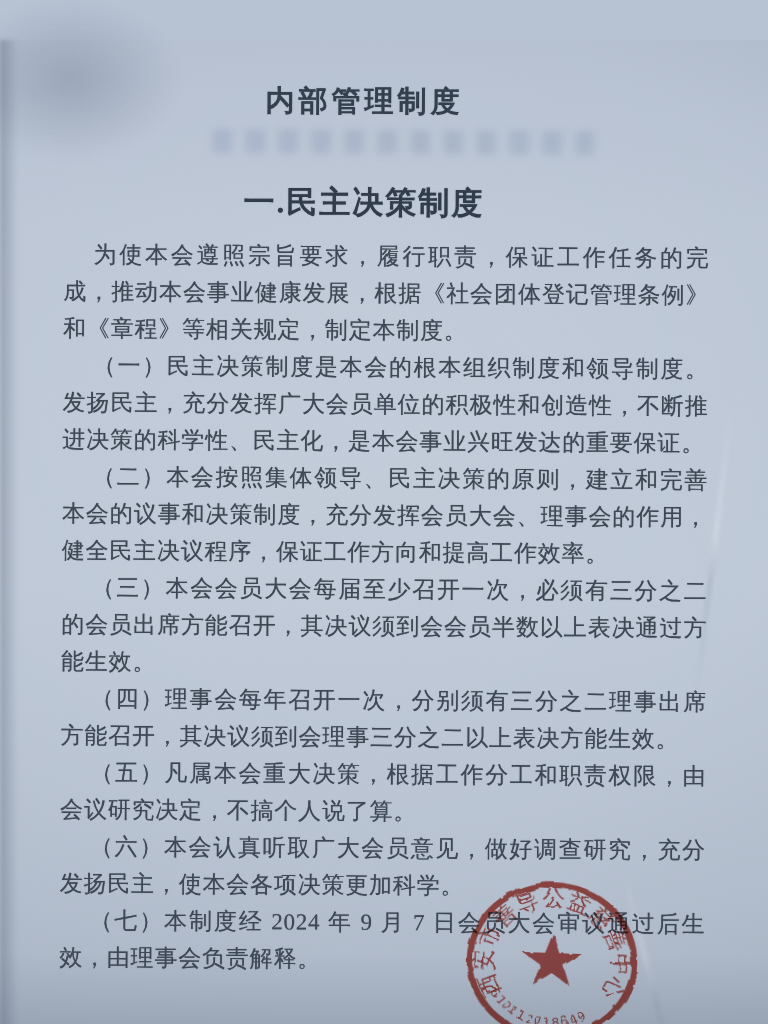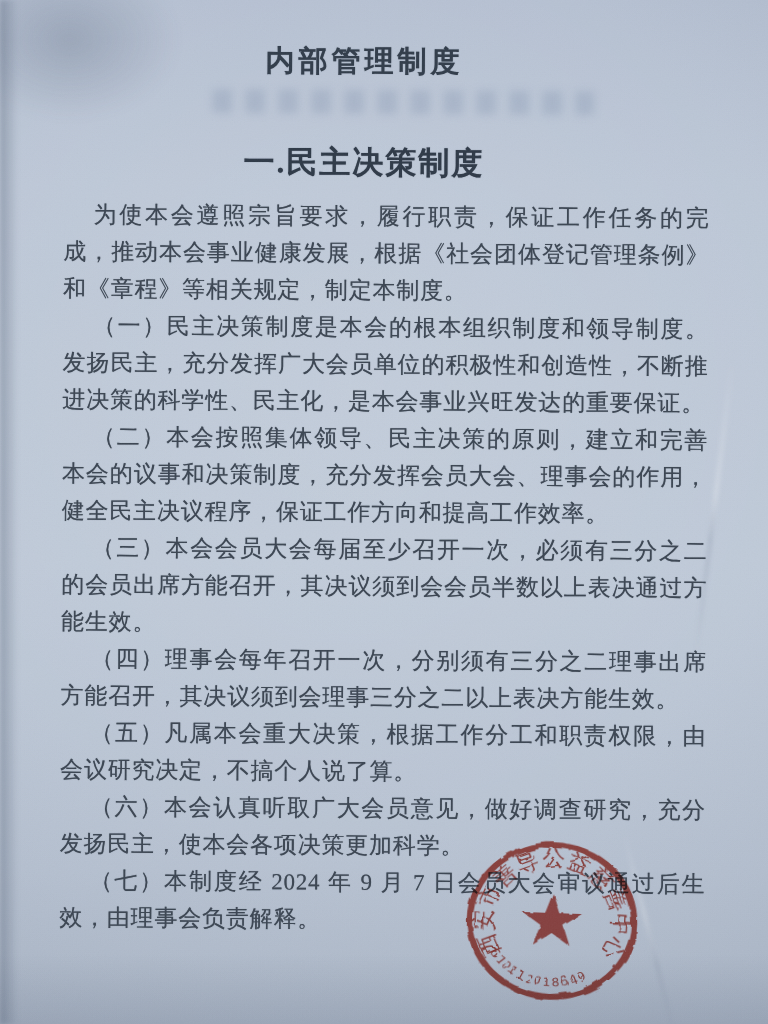--- a/index.html
+++ b/index.html
@@ -6,20 +6,21 @@
   body{
     width:768px;height:1024px;overflow:hidden;position:relative;
     font-family:"Liberation Serif","DejaVu Serif",serif;
     background:#b7c2d3;
   }
   .page{
     position:absolute;inset:0;
     background:
       radial-gradient(130% 95% at 46% 38%, rgba(255,255,255,0.10) 0%, rgba(255,255,255,0.03) 45%, rgba(40,54,80,0.10) 100%),
       linear-gradient(180deg,#b4bfd1 0%,#bbc6d6 18%,#bdc8d7 55%,#b6c1d1 85%,#aeb9c9 100%);
+    margin-top: 40px;
   }
   
   .edge-left{
     position:absolute;left:0;top:0;width:18px;height:1024px;
     background:linear-gradient(90deg,rgba(54,68,92,0.30),rgba(54,68,92,0.0));
     filter:blur(2px);
   }
   .corner-tl{
     position:absolute;left:-40px;top:-40px;width:220px;height:160px;
     background:radial-gradient(closest-side,rgba(52,66,92,0.22),rgba(52,66,92,0));

